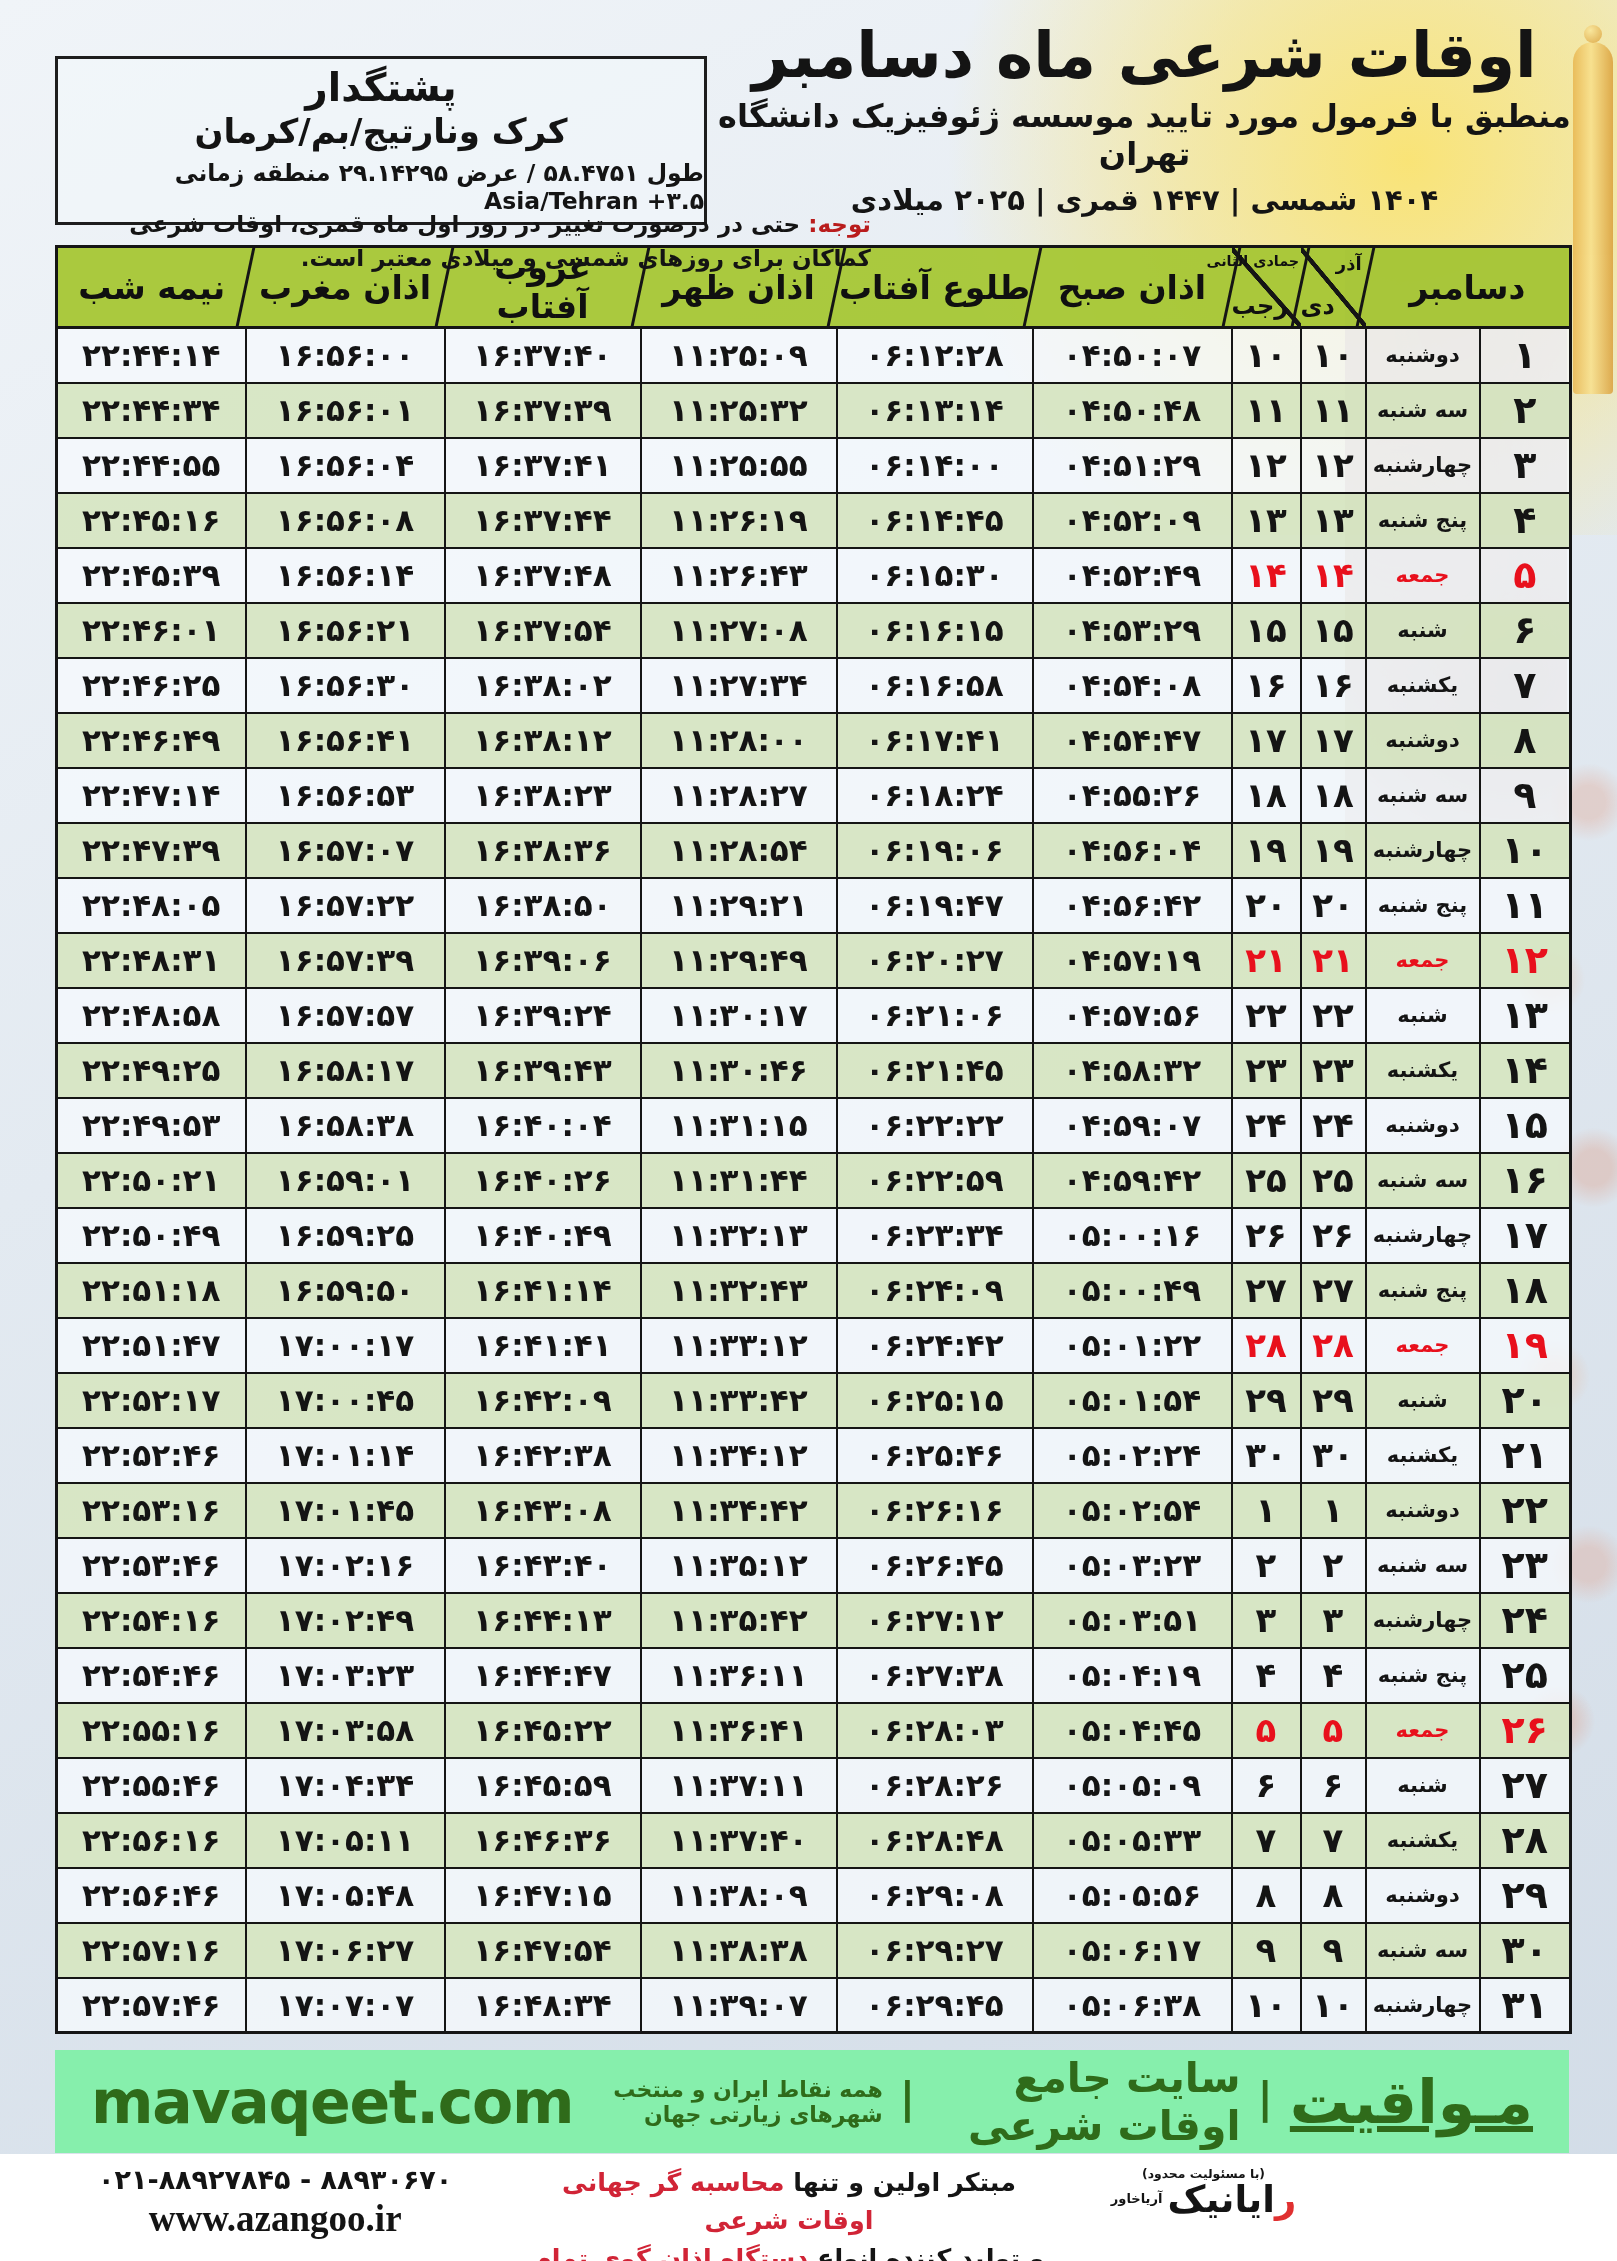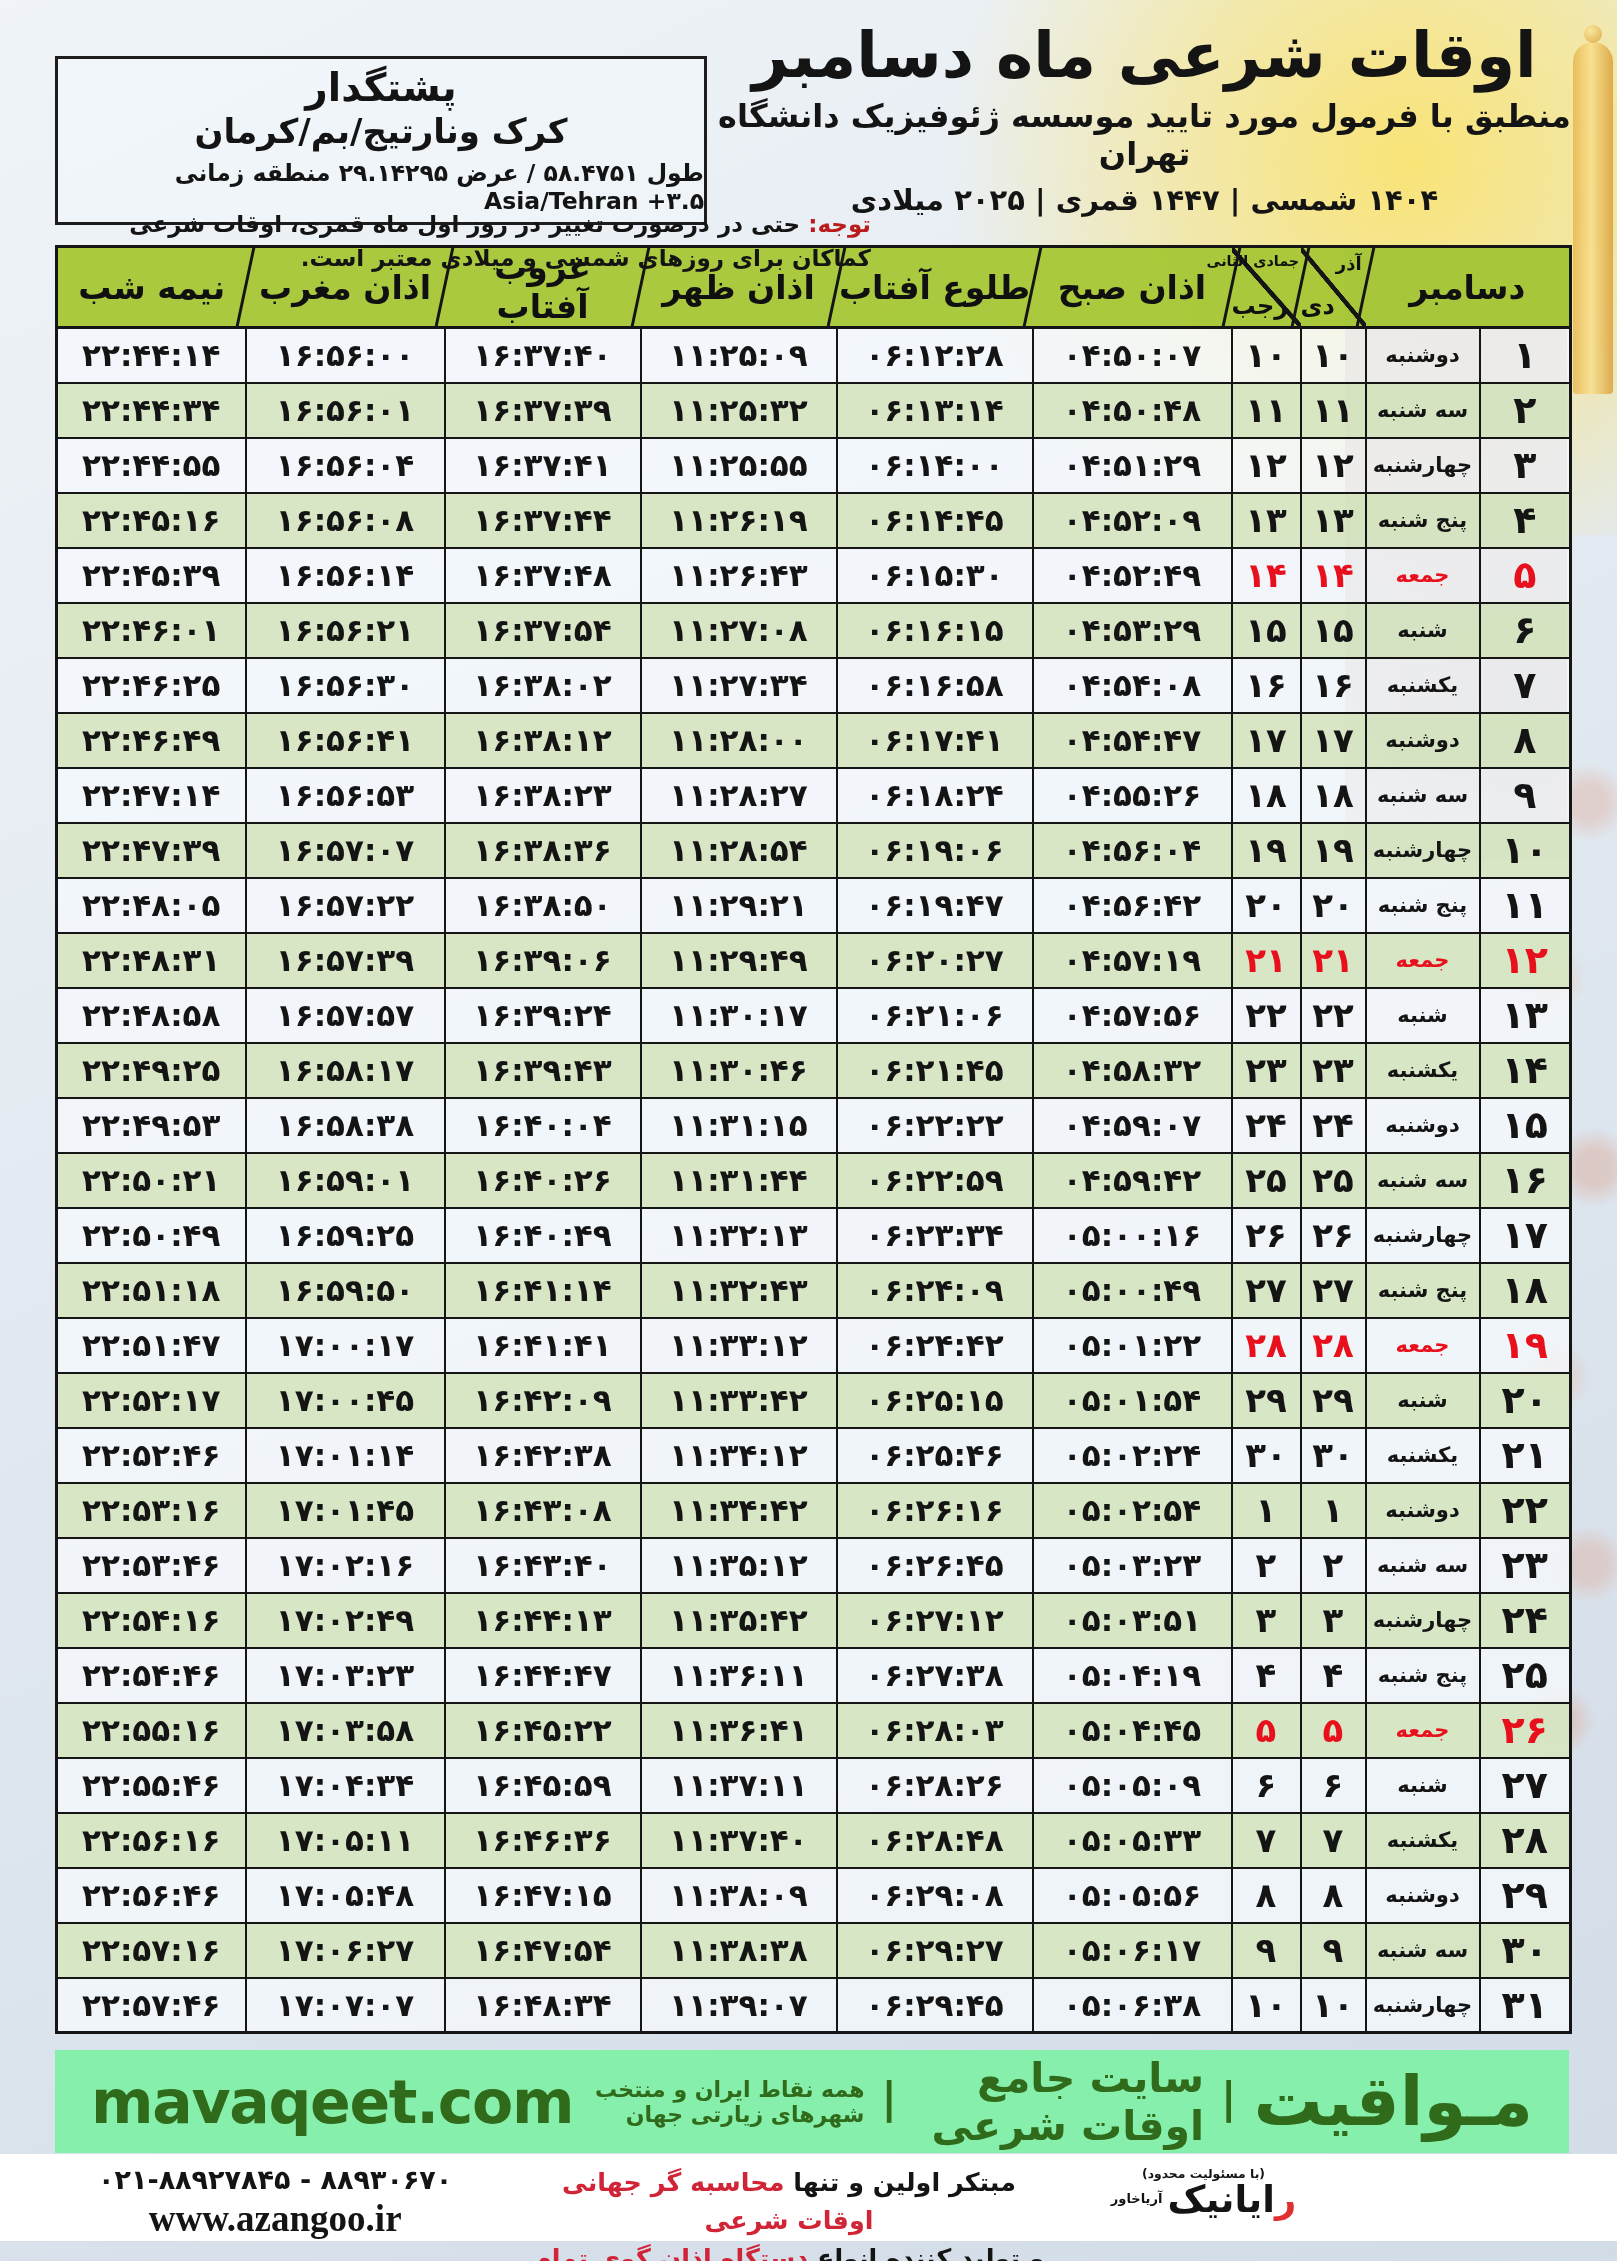--- a/index.html
+++ b/index.html
@@ -71,26 +71,26 @@
   td.c-day{font-size:38px;font-weight:bold;}
   td.c-weekday{font-size:21px;font-weight:600;}
   td.c-jalali-day,td.c-hijri-day{font-size:34px;font-weight:bold;}
   td.time{font-size:31px;font-weight:bold;direction:ltr;letter-spacing:0.7px;}
   tr.fri td.c-day,tr.fri td.c-weekday,tr.fri td.c-jalali-day,tr.fri td.c-hijri-day{color:#e8101c;}
   
   .site-bar{position:absolute;left:55px;top:2050px;width:1514px;height:103px;z-index:1;background:#86efac;
     display:flex;align-items:center;justify-content:space-between;padding:0 36px;box-sizing:border-box;}
   .site-bar .latin{font-size:60px;font-weight:bold;color:#2f6b1a;letter-spacing:-1.3px;}
   .bar-rtl{direction:rtl;display:flex;align-items:center;gap:17px;color:#2f6b1a;}
-  .bar-brand{font-size:69px;font-weight:bold;line-height:1;}
+  .bar-brand{font-size:60px;font-weight:bold;line-height:1;text-decoration:underline;}
   .bar-sep{font-size:42px;font-weight:bold;transform:translateY(-2.6px);}
   .bar-tag1{font-size:41px;font-weight:bold;}
   .bar-tag2{font-size:22px;font-weight:bold;}
   
-  .bottom-strip{position:absolute;left:0;top:2154px;width:1618px;height:87px;background:#ffffff;z-index:1;}
+  .bottom-strip{position:absolute;left:0;top:2154px;width:1618px;height:107px;background:#ffffff;z-index:1;}
   .contact{position:absolute;left:98px;top:10.4px;text-align:center;}
   .phones{font-size:27px;font-weight:bold;letter-spacing:1.3px;}
   .website{font-size:37px;font-weight:bold;font-family:Liberation Serif, serif;margin-top:1.3px;}
   .slogan{position:absolute;left:528px;top:9px;width:522px;direction:rtl;text-align:center;
     font-size:25.4px;font-weight:bold;line-height:1.5;}
   .slogan .red{color:#d12436;}
   .rayanik{position:absolute;left:1109px;top:11.7px;width:189px;direction:rtl;text-align:center;}
   .rayanik .ltd{font-size:12.4px;font-weight:bold;}
   .rayanik .row{display:flex;direction:rtl;align-items:center;justify-content:center;gap:5.2px;}
   .rayanik .word{font-size:37px;font-weight:bold;line-height:1;}

